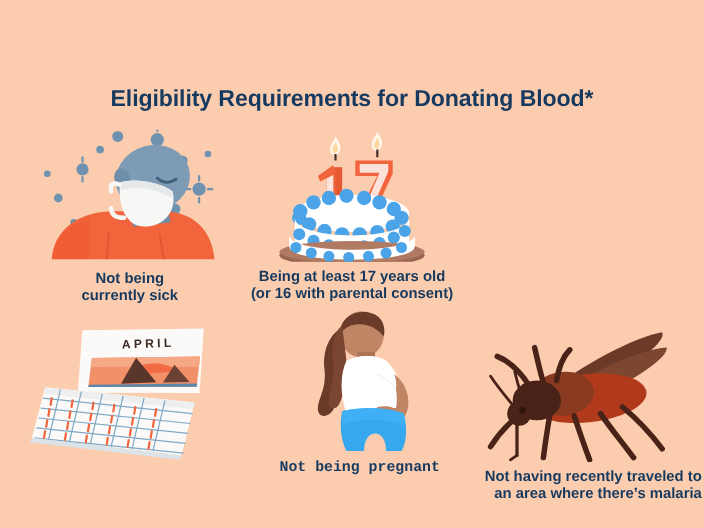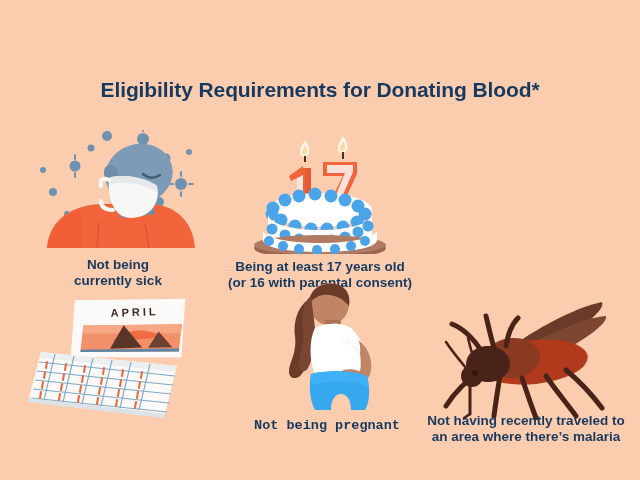--- a/index.html
+++ b/index.html
@@ -55,39 +55,39 @@
     left: 0;
     width: 100%;
     text-align: center;
     font-size: 13.5px;
     font-weight: bold;
     line-height: 1.22;
     color: #163a5f;
     white-space: pre-line;
   }
   
-  #cell-sick      { left: 8px;   top: 12px;   width: 220px; height: 180px; }
-  #cell-age       { left: 212px; top: 16px;   width: 216px; height: 180px; }
+  #cell-sick      { left: 8px;   top: 0px;   width: 220px; height: 180px; }
+  #cell-age       { left: 212px; top: 0px;   width: 216px; height: 180px; }
   #cell-weight    { left: 428px; top: 0px;   width: 204px; height: 180px; }
   #cell-sick   .art { top: 0px; height: 118px; }
   #cell-age    .art { top: 0px; height: 120px; }
   #cell-weight .art { top: 8px; height: 112px; }
   #cell-sick   .caption { top: 127px; }
   #cell-age    .caption { top: 125px; }
   #cell-weight .caption { top: 127px; }
   
   #cell-interval  { left: 4px;   top: 172px; width: 226px; height: 185px; }
   #cell-pregnant  { left: 232px; top: 160px; width: 190px; height: 185px; font-family: Liberation Mono, monospace; }
   #cell-malaria   { left: 414px; top: 172px; width: 224px; height: 185px; }
   #cell-interval .art { top: 0px;  height: 128px; }
   #cell-pregnant .art { top: 0px;  height: 132px; }
   #cell-malaria  .art { top: 0px;  height: 130px; }
   #cell-interval .caption { top: 135px; }
   #cell-pregnant .caption { top: 140px; }
-  #cell-malaria  .caption { top: 123px; }
+  #cell-malaria  .caption { top: 135px; text-align: right; }
 </style>
 </head>
 <body>
 
 <div id="poster">
 
   <div id="title">Eligibility Requirements for Donating Blood*</div>
 
   <div class="grid">
 

